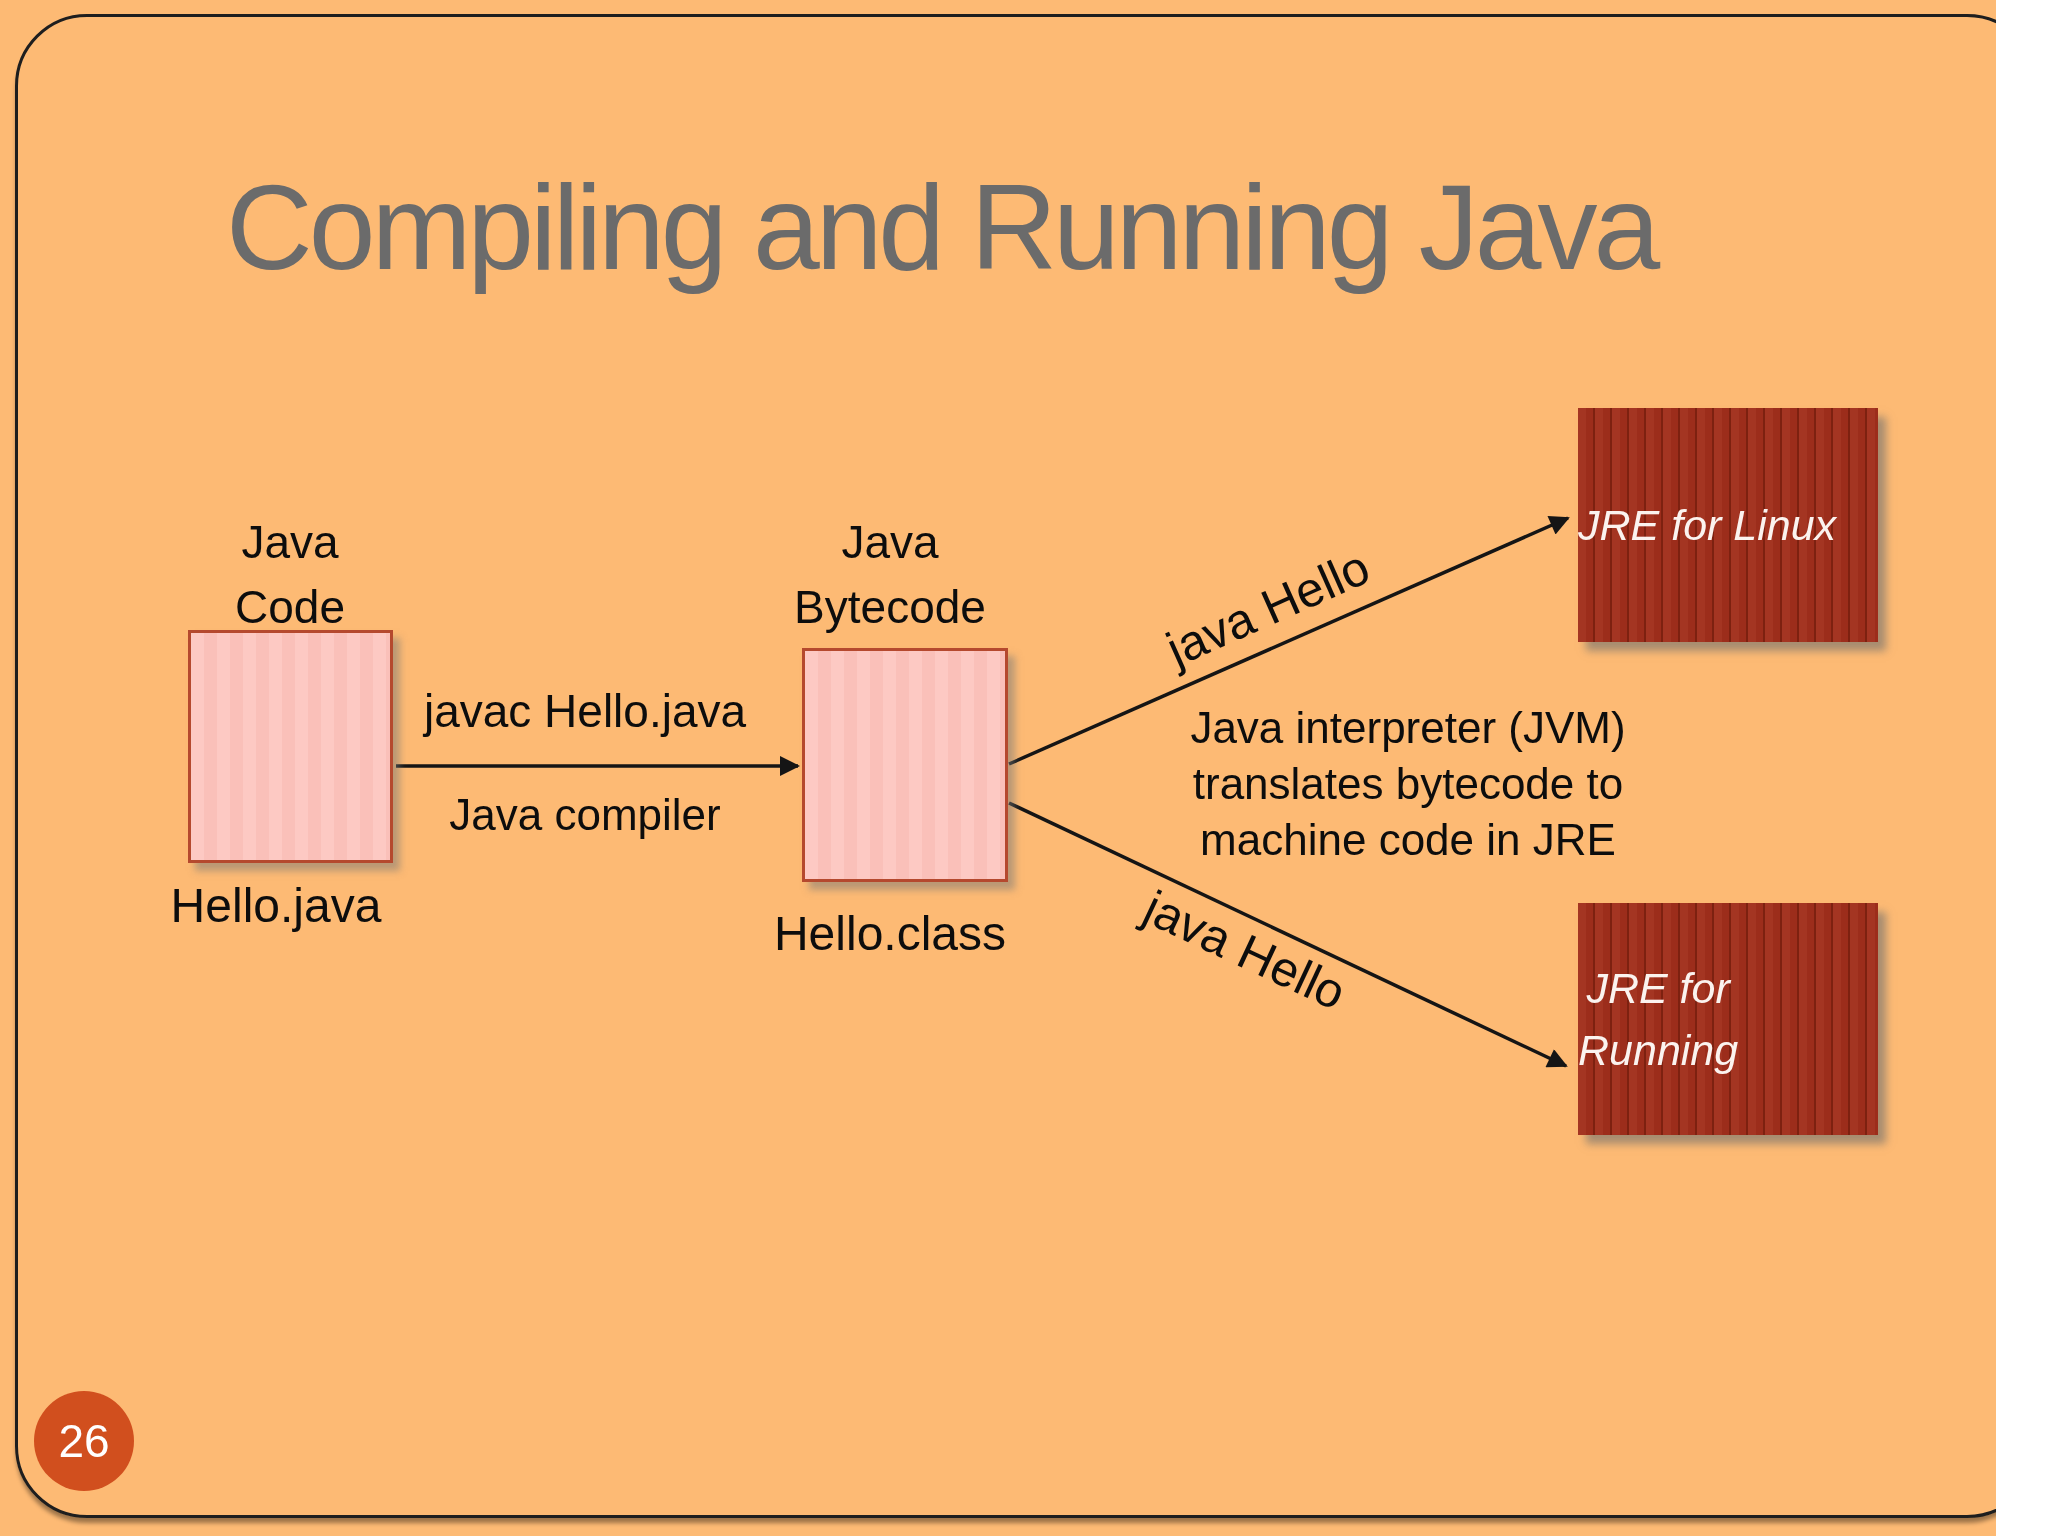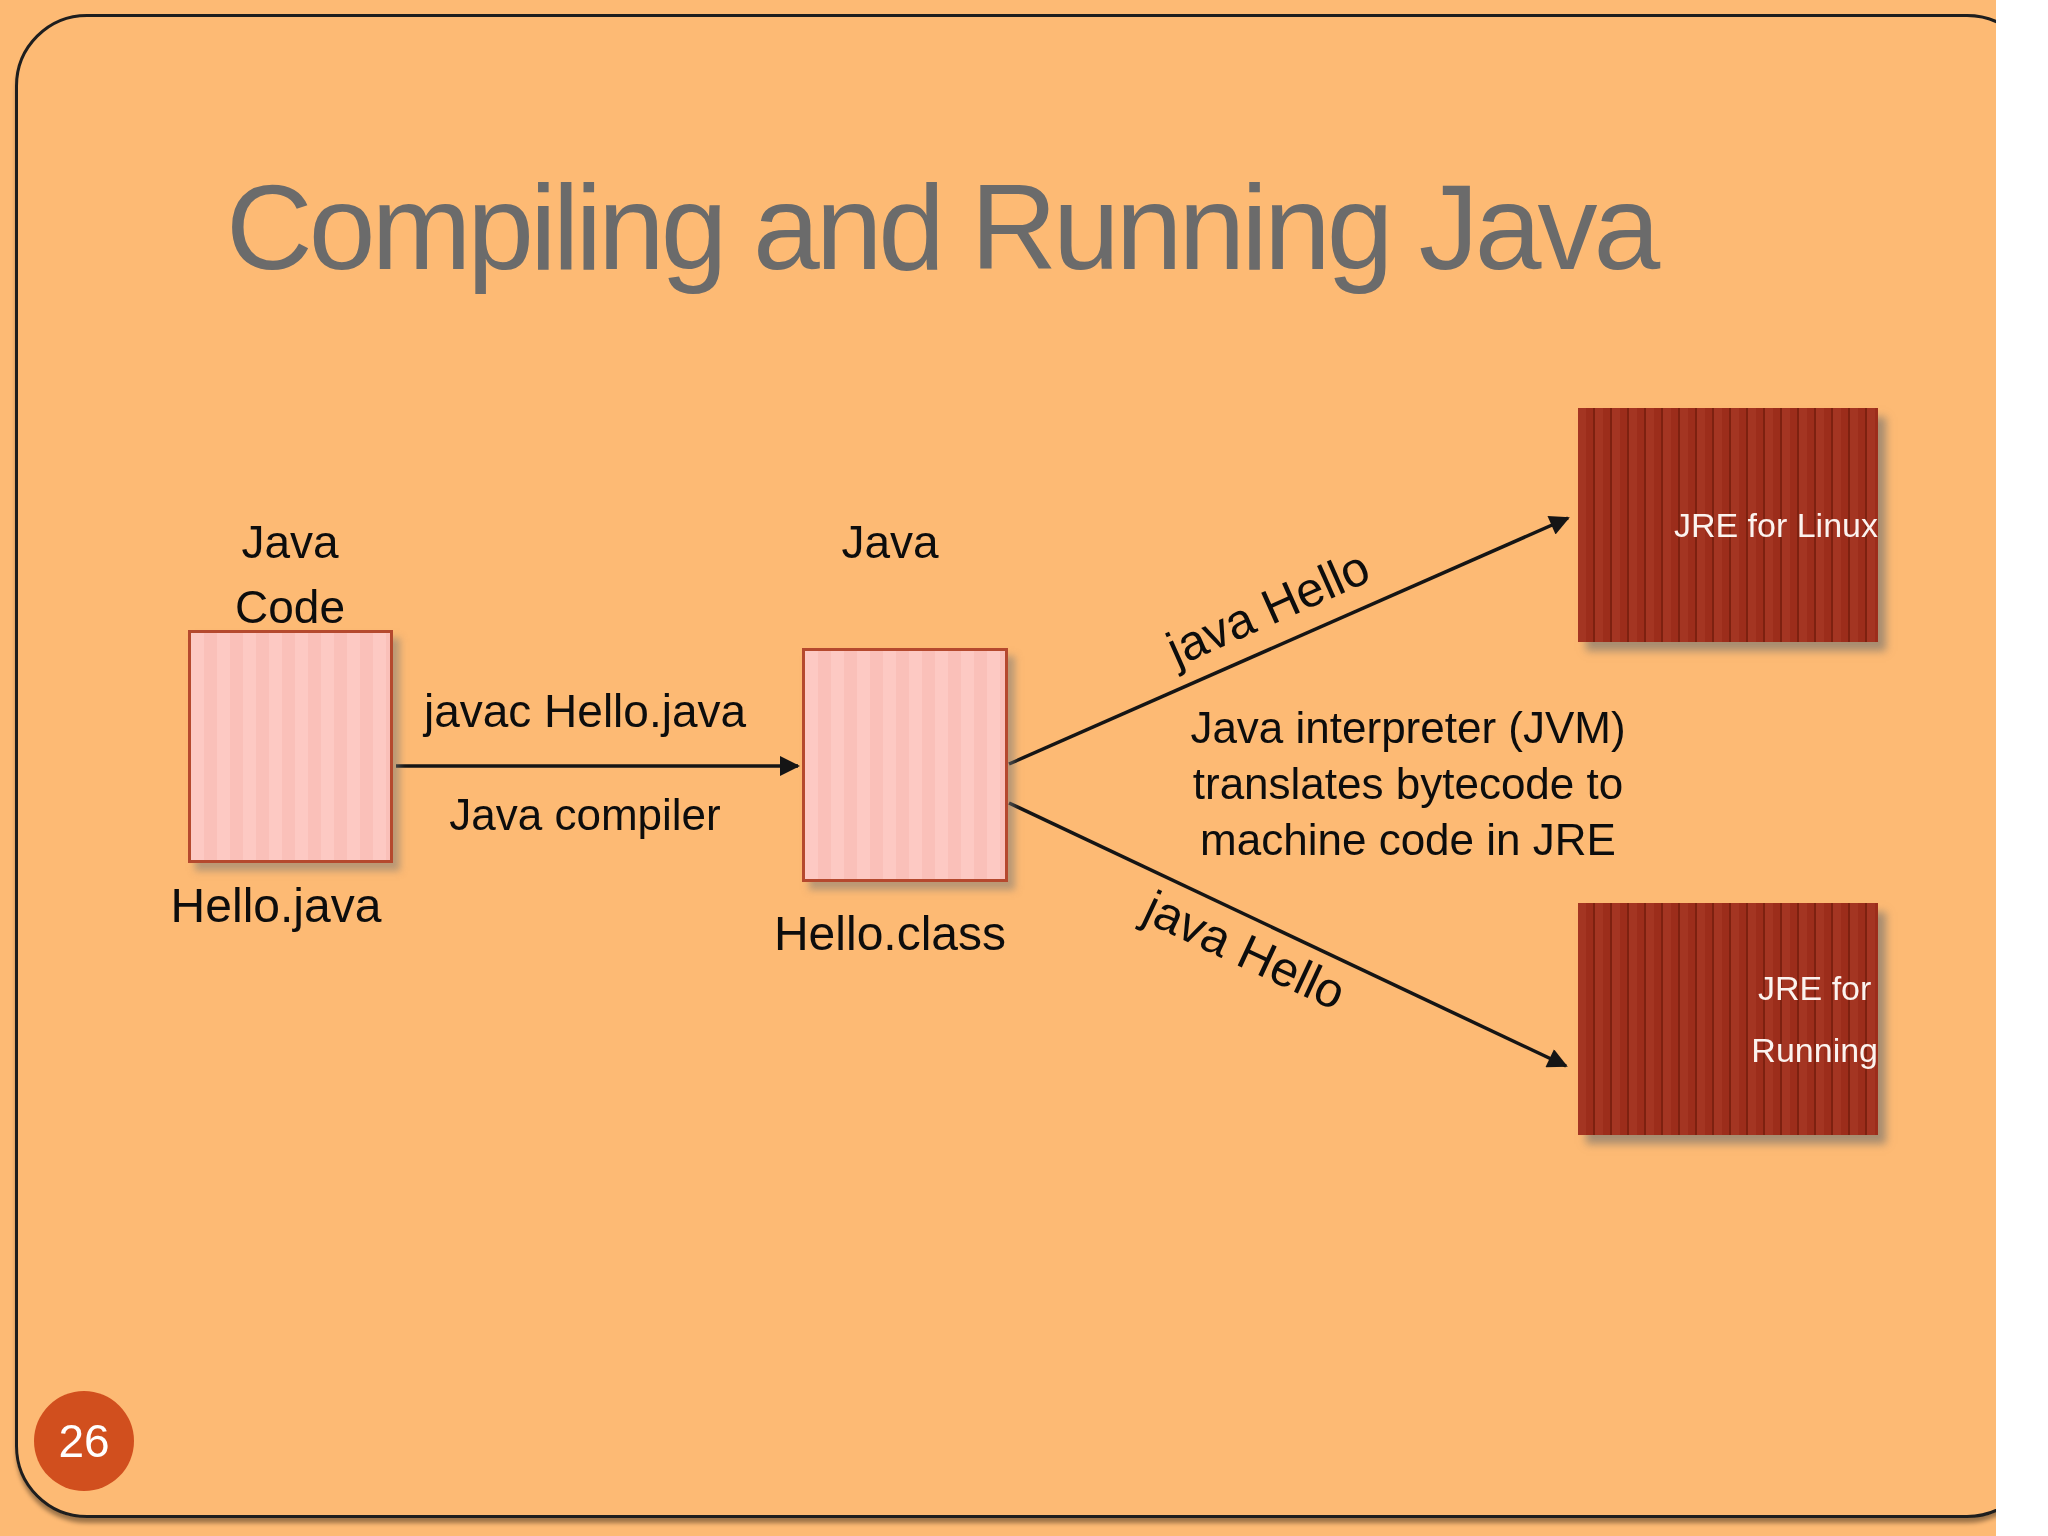--- a/index.html
+++ b/index.html
@@ -50,25 +50,26 @@
     border:3px solid #b5492e;
     box-shadow:7px 8px 7px rgba(120,120,120,0.5);
     box-sizing:border-box;
   }
   .jre-box{
     position:absolute;
     background:repeating-linear-gradient(90deg,
       #a43522 0px,#a43522 8px,#9c2d1b 8px,#9c2d1b 15px,#7d2110 15px,#7d2110 17px);
     box-shadow:8px 9px 8px rgba(110,110,110,0.6);
     box-sizing:border-box;
-    display:flex;align-items:center;justify-content:flex-end;
+    display:flex;align-items:center;justify-content:flex-start;
     text-align:center;
     color:#fbf3ef;
-    font-size:34px;
+    font-size:43px;
     line-height:62px;
+    font-style:italic;
   }
   .edge-label{
     position:absolute;
     text-align:center;
     font-size:46px;
     color:#0d0d0d;
     white-space:nowrap;
   }
   .rotated{
     font-size:49px;
@@ -120,20 +121,21 @@
     <div>Code</div>
   </div>
   <div class="pink-box" style="left:188px;top:630px;width:205px;height:233px;"></div>
   <div class="file-label" style="left:116px;top:878px;width:320px;">Hello.java</div>
 
   <div class="edge-label" style="left:410px;top:684px;width:350px;">javac Hello.java</div>
   <div class="edge-label" style="left:430px;top:790px;width:310px;font-size:44px;">Java compiler</div>
 
   <div class="node-label" style="left:740px;top:510px;width:300px;">
     <div>Java</div>
+    <div>Bytecode</div>
   </div>
   <div class="pink-box" style="left:802px;top:648px;width:206px;height:234px;"></div>
   <div class="file-label" style="left:720px;top:878px;width:340px;margin-top:28px;">Hello.class</div>
 
   <div class="edge-label rotated" style="left:1108px;top:580px;transform:rotate(-24deg);">java Hello</div>
   <div class="edge-label rotated" style="left:1085px;top:922px;transform:rotate(25deg);">java Hello</div>
 
   <div class="note">
     <div>Java interpreter (JVM)</div>
     <div>translates bytecode to</div>

